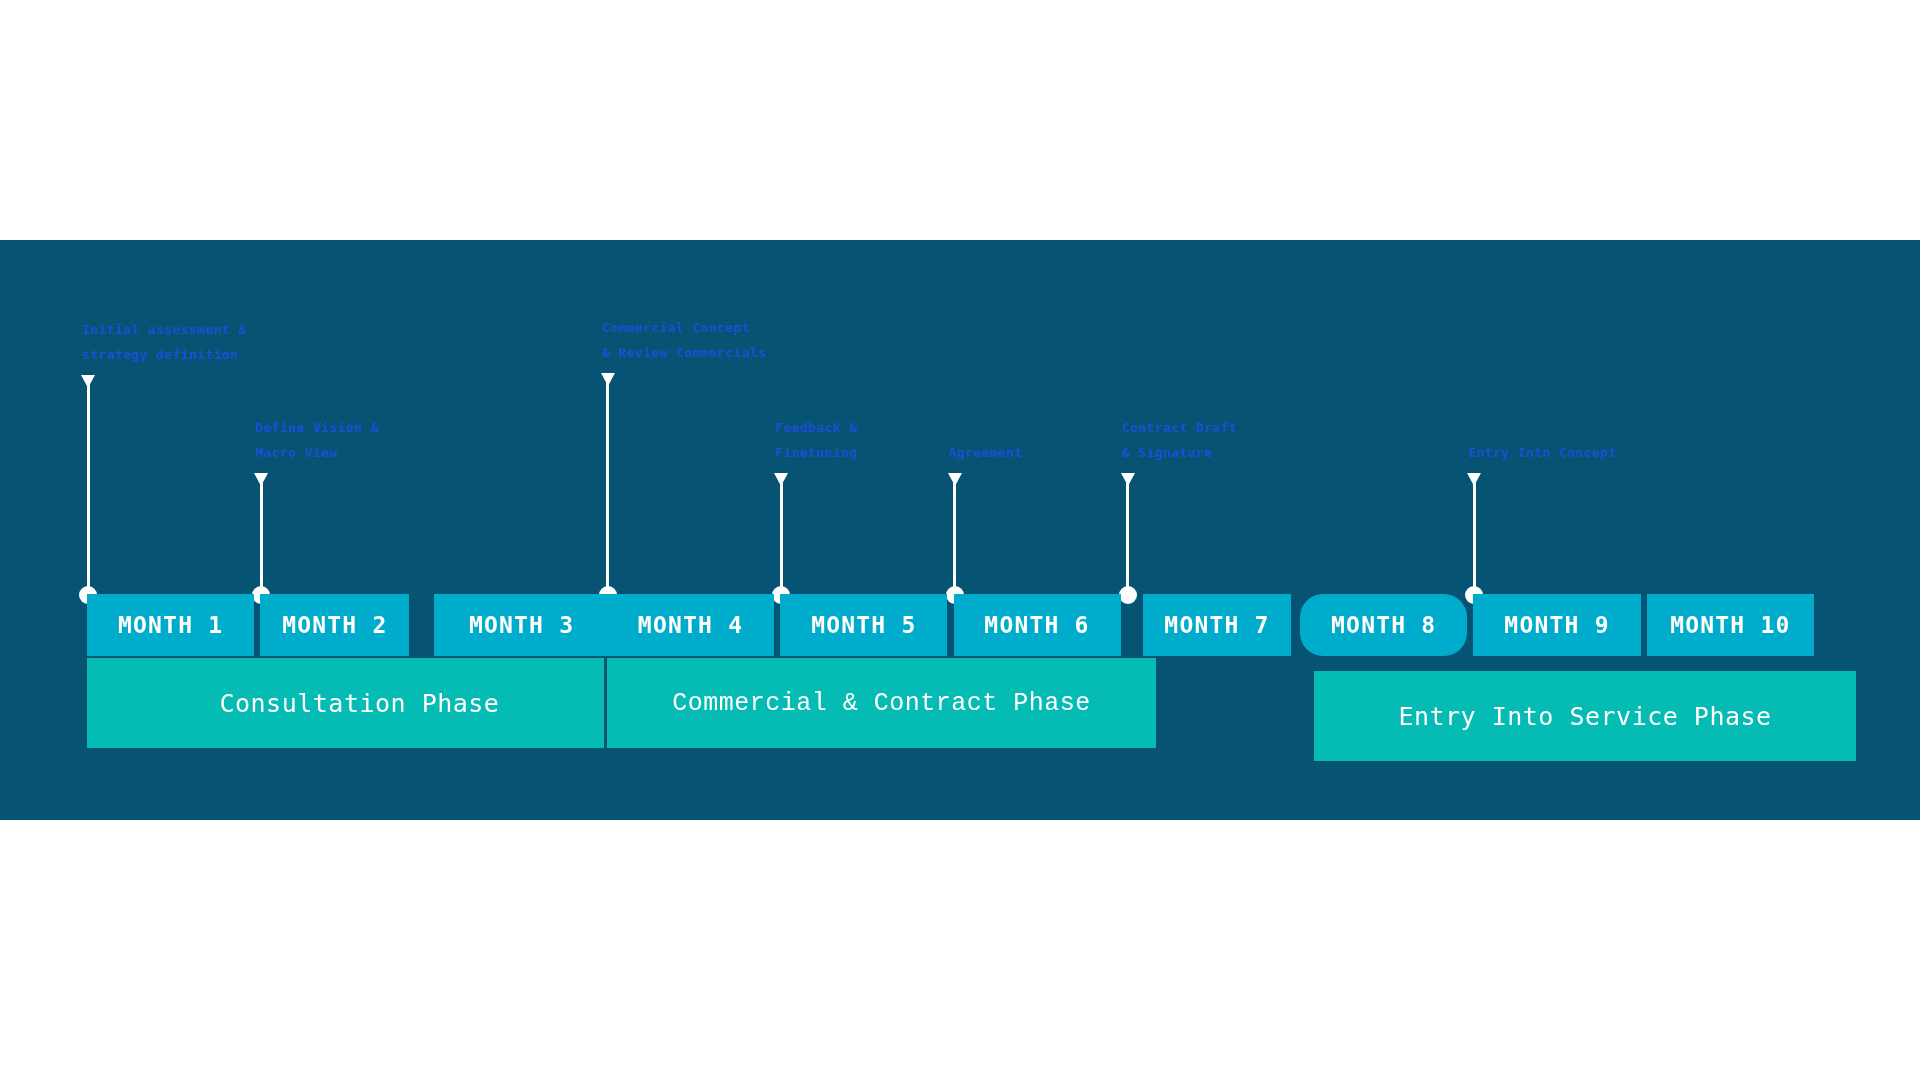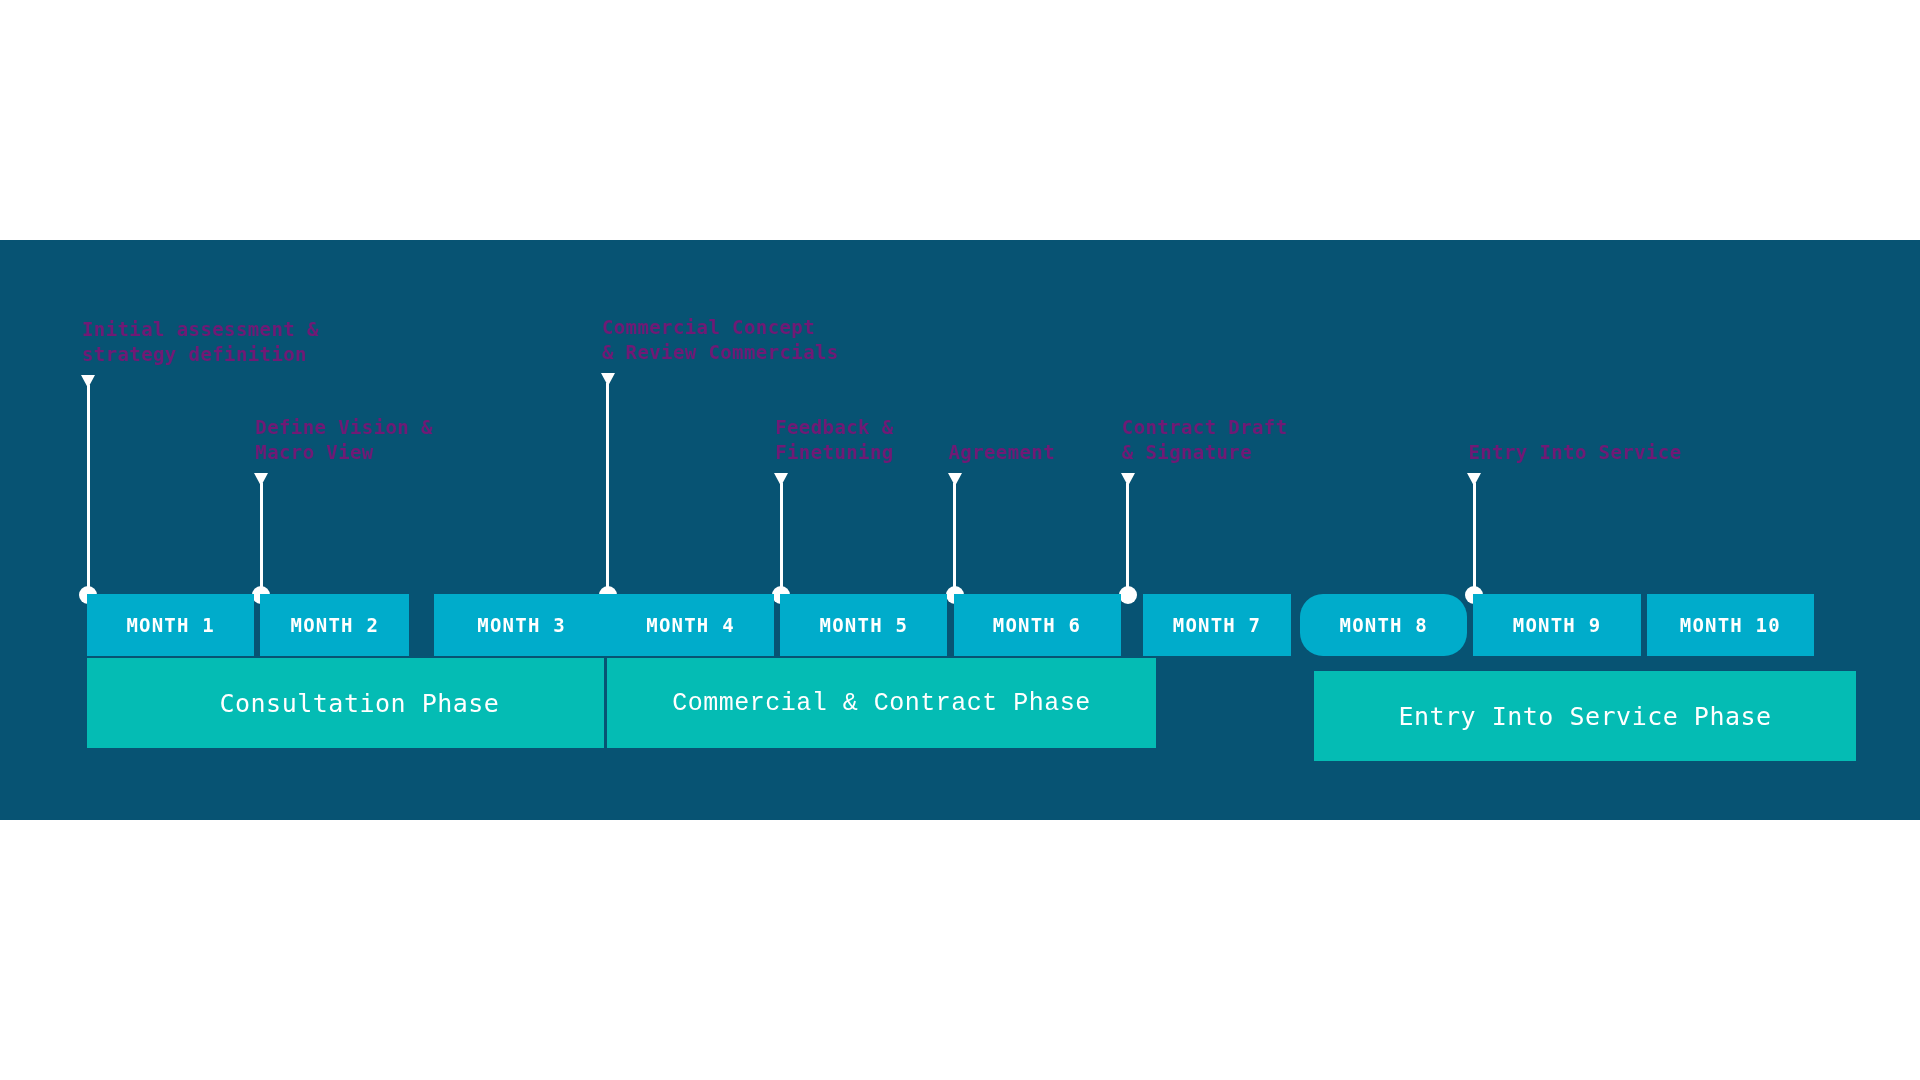--- a/index.html
+++ b/index.html
@@ -19,22 +19,22 @@
     background:#075373;
   }
 
   
   .milestone { position:absolute; }
   .ms-label {
     position:absolute;
     bottom:100%;
     left:-6px;
     margin-bottom:8px;
-    color:#701a75;
-    font-size:19px;
+    color:#1d4ed8;
+    font-size:13px;
     font-weight:bold;
     line-height:25px;
     white-space:pre;
     letter-spacing:0.4px;
   }
   .ms-arrow {
     position:absolute;
     left:-7px; top:0;
     width:0; height:0;
     border-left:7px solid transparent;
@@ -56,21 +56,21 @@
   }
 
   
   .month-row { position:absolute; }
   .month-cell {
     position:absolute;
     top:0;
     height:62px;
     background:#00ACCB;
     color:#ffffff;
-    font-size:19px;
+    font-size:23px;
     font-weight:bold;
     letter-spacing:1.2px;
     display:flex;
     align-items:center;
     justify-content:center;
     white-space:pre;
   }
 
   
   .phase-row { position:absolute; }
@@ -131,21 +131,21 @@
         <div class="ms-dot" style="top: 113px;"></div>
       </div>
       <div class="milestone" style="left: 1127.8px; top: 473px; width: 0px; height: 122px;">
         <div class="ms-label">Contract Draft
 &amp; Signature</div>
         <div class="ms-arrow"></div>
         <div class="ms-stem" style="height: 112px;"></div>
         <div class="ms-dot" style="top: 113px;"></div>
       </div>
       <div class="milestone" style="left: 1474.4px; top: 473px; width: 0px; height: 122px;">
-        <div class="ms-label">Entry Into Service</div>
+        <div class="ms-label">Entry Into Concept</div>
         <div class="ms-arrow"></div>
         <div class="ms-stem" style="height: 112px;"></div>
         <div class="ms-dot" style="top: 113px;"></div>
       </div>
     </div>
   <div class="month-row" id="month-row" style="left: 0px; top: 594px; width: 1920px; height: 62px;">
       <div class="month-cell" style="left: 87px; width: 167.3px;">MONTH 1</div>
       <div class="month-cell" style="left: 260.3px; width: 149px;">MONTH 2</div>
       <div class="month-cell" style="left: 433.6px; width: 176px;">MONTH 3</div>
       <div class="month-cell" style="left: 606.9px; width: 167.3px;">MONTH 4</div>

